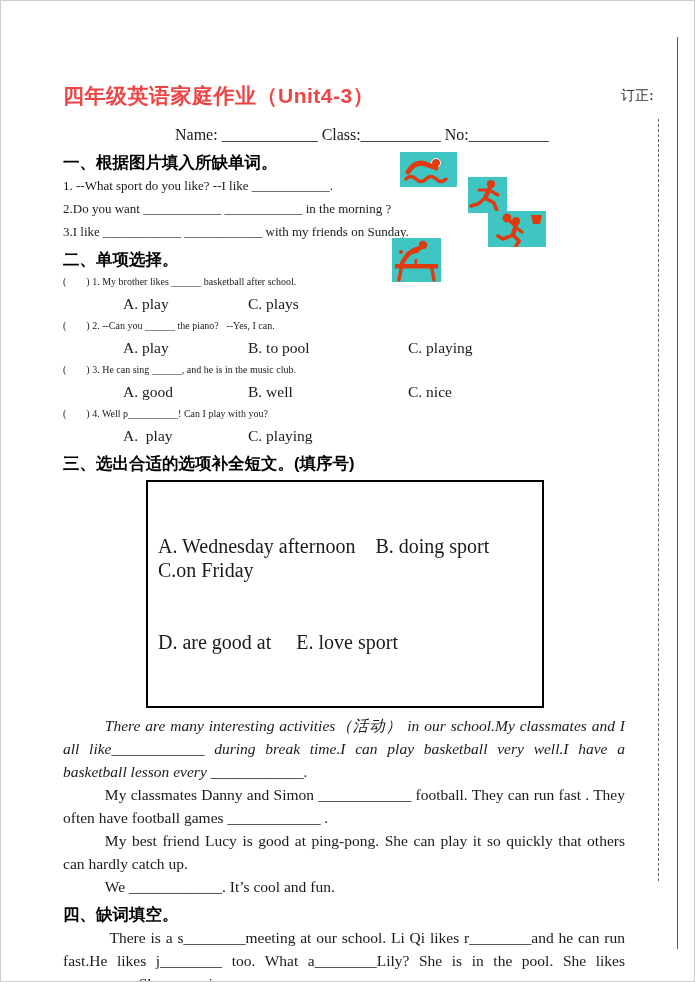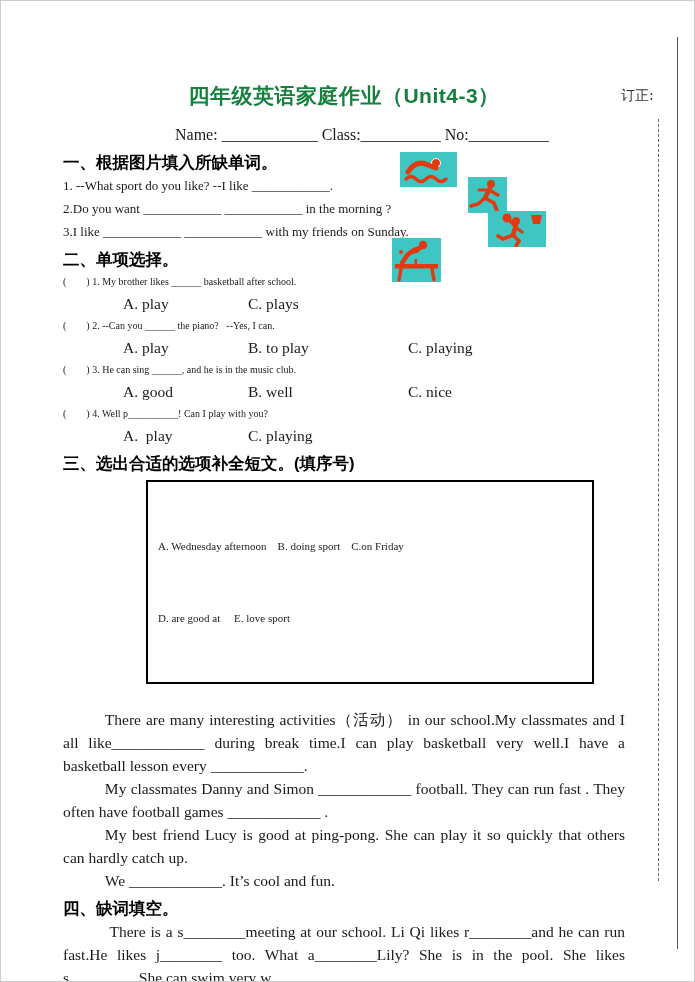--- a/index.html
+++ b/index.html
@@ -3,43 +3,43 @@
 <meta charset="utf-8">
 <style>
   html,body{margin:0;padding:0;}
   body{
     width:695px;height:982px;position:relative;background:#ffffff;
     border:1px solid #cccccc;box-sizing:border-box;overflow:hidden;
     font-family:"Liberation Serif","DejaVu Serif",serif;color:#1a1a1a;
   }
   .main{position:absolute;left:62px;top:80px;width:562px;}
   .title{
-    text-align:center;font-family:"Liberation Sans","DejaVu Sans",sans-serif;
-    font-weight:bold;font-size:21px;line-height:30px;color:#15803d;
+    text-align:left;font-family:"Liberation Sans","DejaVu Sans",sans-serif;
+    font-weight:bold;font-size:21px;line-height:30px;color:#ef4444;
     letter-spacing:0.5px;
   }
   .name-line{margin:12px 0 0 112px;font-size:16px;line-height:23px;white-space:pre-wrap;font-family:Liberation Serif, serif;}
   .h-cn{
     font-family:"Liberation Sans","DejaVu Sans",sans-serif;font-weight:bold;
     font-size:16.5px;line-height:23px;margin-top:5px;color:#000;
   }
   .q{font-size:13px;line-height:23px;white-space:pre-wrap;}
   .mc-stem{font-size:10px;line-height:22px;white-space:pre-wrap;}
   .opts{display:flex;padding-left:60px;font-size:15.5px;line-height:22px;}
   .opt-a{width:125px;white-space:pre-wrap;}
   .opt-b{width:160px;white-space:pre-wrap;}
   .opt-c{white-space:pre-wrap;}
   .wordbox{
-    border:2px solid #000;margin:5px 0 0 83px;width:448px;box-sizing:border-box;
-    padding:4px 10px;font-size:11px;line-height:24px;white-space:pre-wrap;
+    border:2px solid #000;margin:5px 0 0 83px;width:398px;box-sizing:border-box;
+    padding:4px 10px;font-size:20px;line-height:24px;white-space:pre-wrap;
   }
   .para{font-size:15.5px;line-height:23px;text-align:justify;margin:0;}
   .indent-27{text-indent:2.7em;}
   .indent-30{text-indent:3.0em;}
-  .first-para{margin-top:24px;}
+  .first-para{margin-top:6px;font-style:italic;}
   .correction{
     position:absolute;left:620px;top:86px;font-size:14px;color:#333;
     font-family:"DejaVu Serif",serif;
   }
   .dashed-rule{
     position:absolute;left:657px;top:118px;height:762px;width:0;
     border-left:1.5px dashed #666;
   }
   .right-rule{
     position:absolute;left:676px;top:36px;height:912px;width:0;
@@ -67,21 +67,21 @@
   <div class="h-cn">二、单项选择。</div>
 
   <div class="mc-stem">(        ) 1. My brother likes ______ basketball after school.</div>
   <div class="opts">
     <span class="opt-a">A. play</span>
     <span class="opt-c">C. plays</span>
   </div>
   <div class="mc-stem">(        ) 2. --Can you ______ the piano?   --Yes, I can.</div>
   <div class="opts">
     <span class="opt-a">A. play</span>
-    <span class="opt-b">B. to play</span>
+    <span class="opt-b">B. to pool</span>
     <span class="opt-c">C. playing</span>
   </div>
   <div class="mc-stem">(        ) 3. He can sing ______, and he is in the music club.</div>
   <div class="opts">
     <span class="opt-a">A. good</span>
     <span class="opt-b">B. well</span>
     <span class="opt-c">C. nice</span>
   </div>
   <div class="mc-stem">(        ) 4. Well p__________! Can I play with you?</div>
   <div class="opts">

